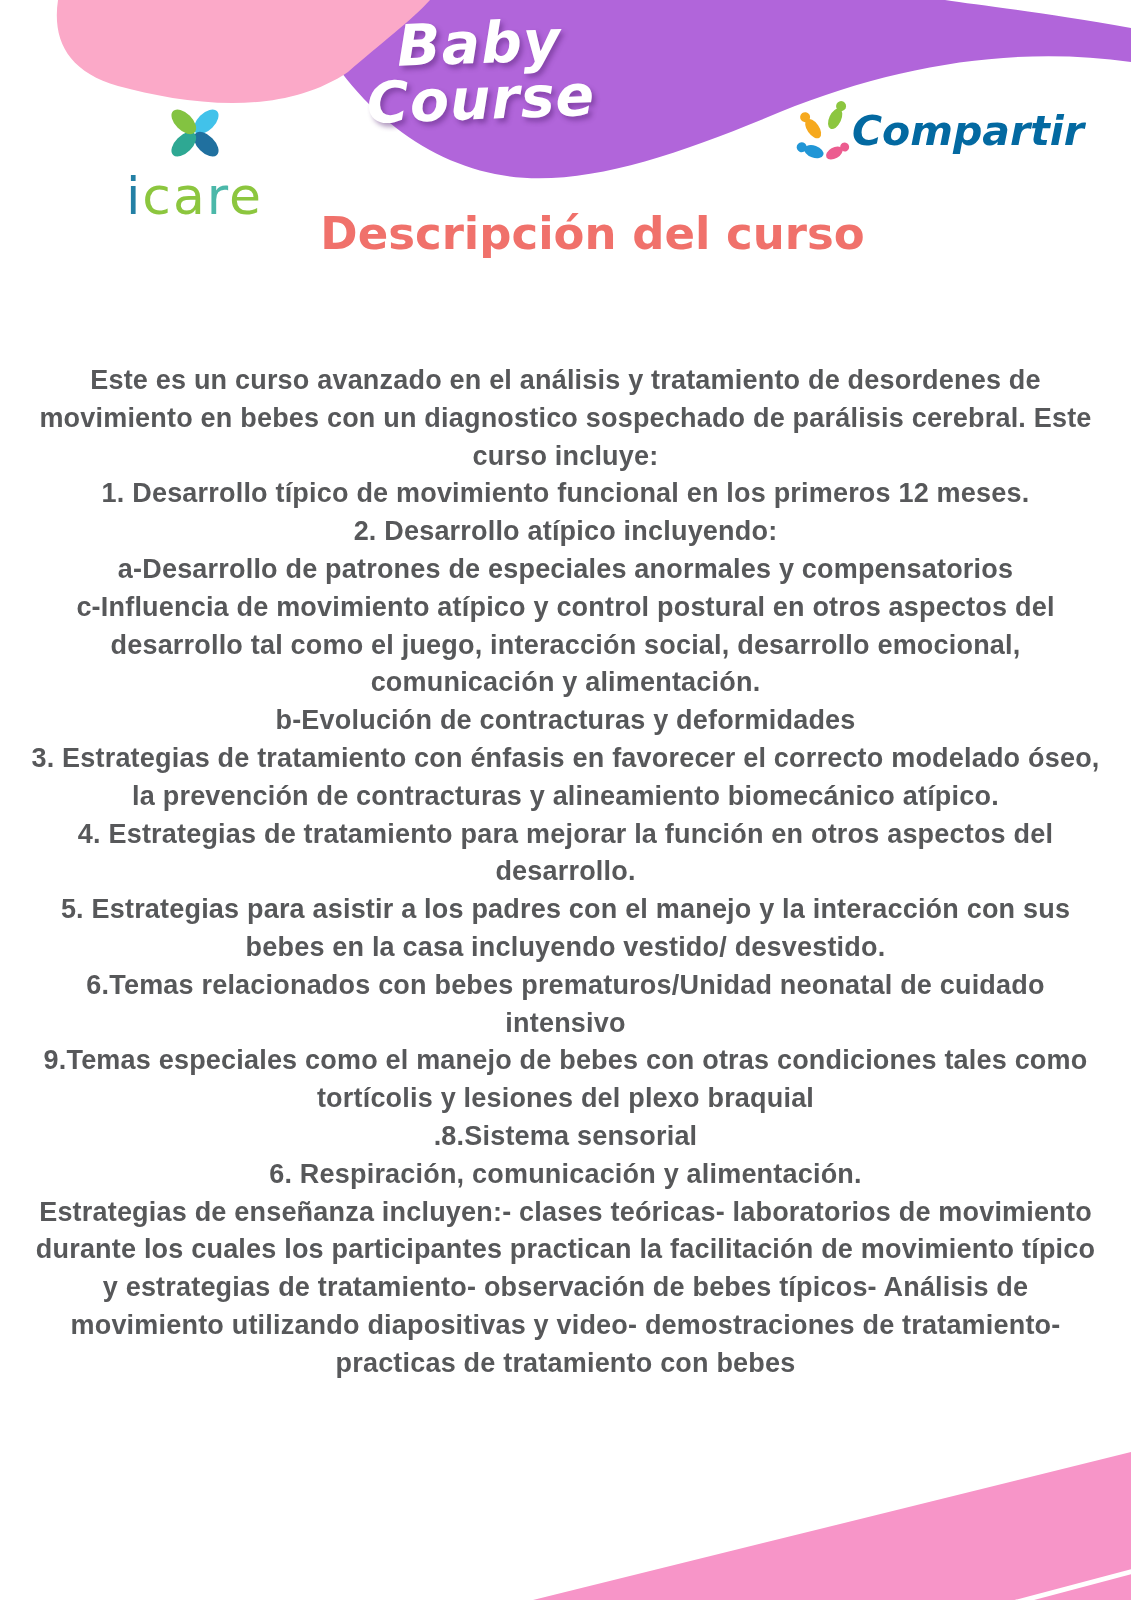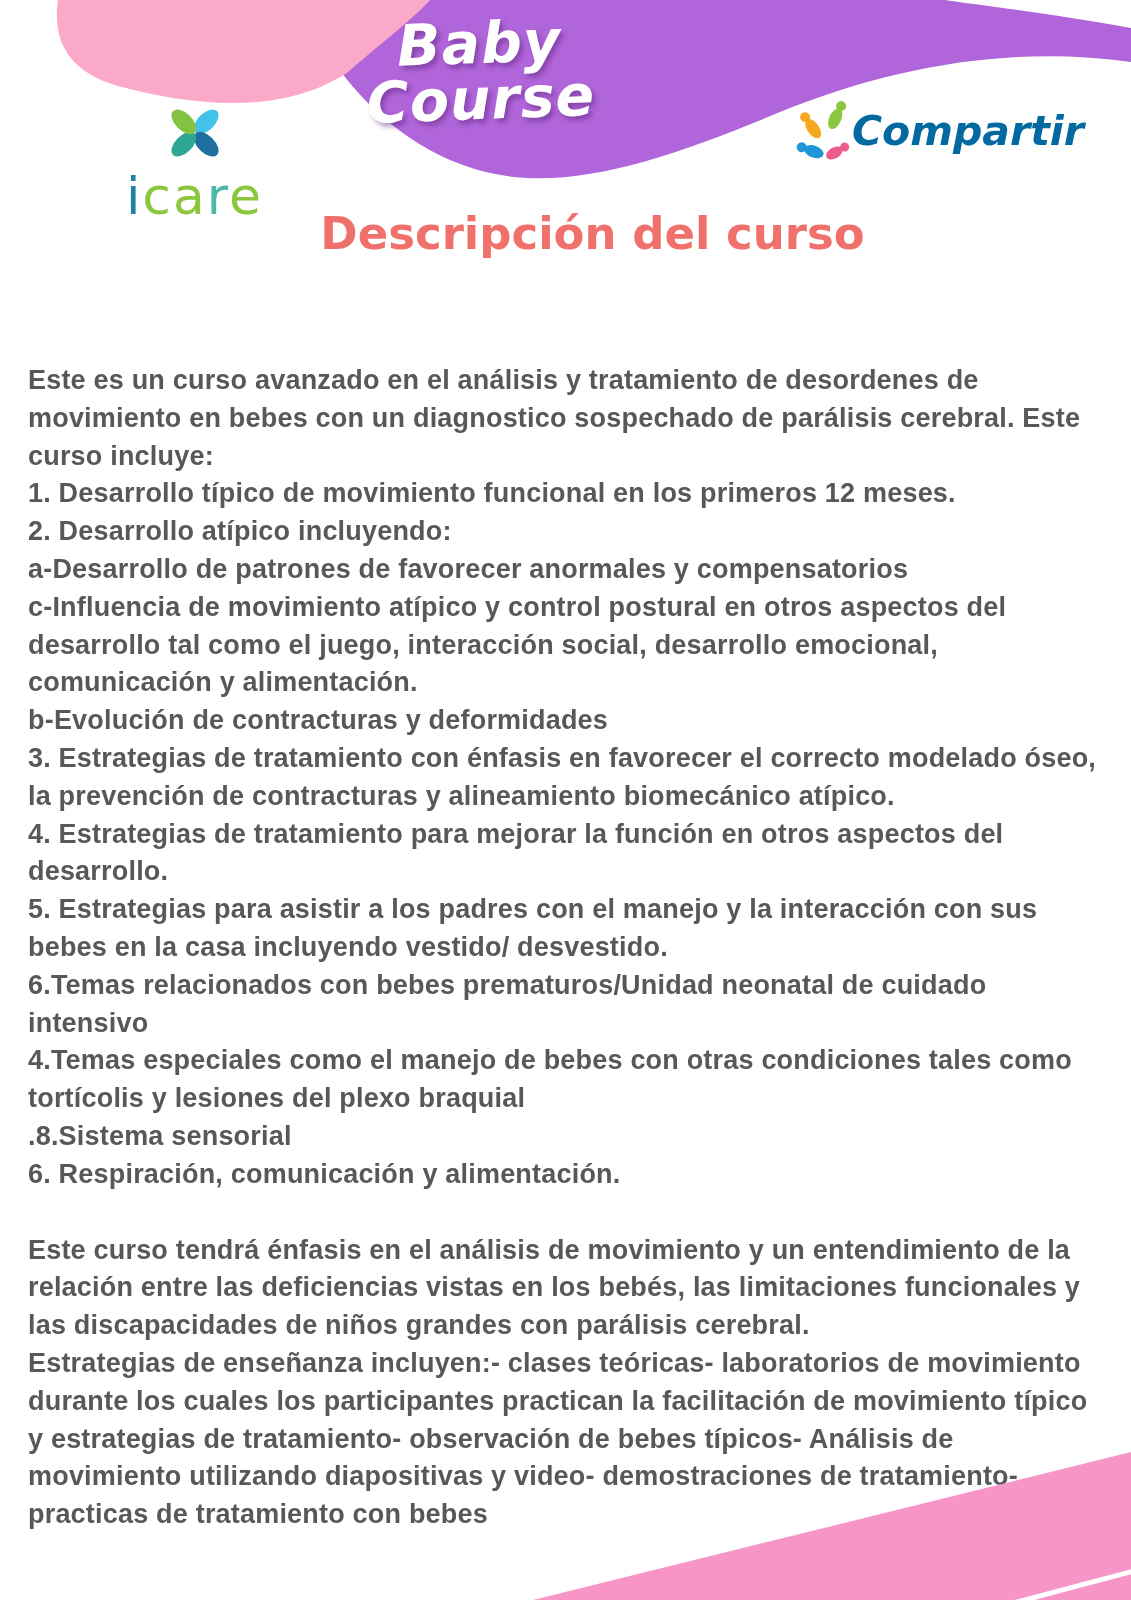--- a/index.html
+++ b/index.html
@@ -57,20 +57,21 @@
     position:absolute;top:192px;left:12px;width:100%;
     margin:15px;text-align:center;
     font-family:"DejaVu Sans", sans-serif;
     font-weight:bold;font-size:45px;
     color:#f0716b;letter-spacing:0px;
   }
 
   
   .body-text{
     position:absolute;top:362px;left:28px;width:1075px;
+    text-align:center;
     color:#57585a;
     font-size:27px;line-height:1.4;font-weight:600;
     letter-spacing:0.2px;
   }
   .body-text p{margin:0;}
   .body-text p.gap-before{margin-top:38px;}
 </style>
 </head>
 <body>
 
@@ -129,31 +130,30 @@
     </svg>
     <span class="word">Compartir</span>
   </div>
 
   <h1 class="course-title">Descripción del curso</h1>
 
   <div class="body-text">
     <p>Este es un curso avanzado en el análisis y tratamiento de desordenes de movimiento en bebes con un diagnostico sospechado de parálisis cerebral. Este curso incluye:</p>
     <p>1. Desarrollo típico de movimiento funcional en los primeros 12 meses.</p>
     <p>2. Desarrollo atípico incluyendo:</p>
-    <p>a-Desarrollo de patrones de favorecer anormales y compensatorios</p>
+    <p>a-Desarrollo de patrones de especiales anormales y compensatorios</p>
     <p>c-Influencia de movimiento atípico y control postural en otros aspectos del desarrollo tal como el juego, interacción social, desarrollo emocional, comunicación y alimentación.</p>
     <p>b-Evolución de contracturas y deformidades</p>
     <p>3. Estrategias de tratamiento con énfasis en favorecer el correcto modelado óseo, la prevención de contracturas y alineamiento biomecánico atípico.</p>
     <p>4. Estrategias de tratamiento para mejorar la función en otros aspectos del desarrollo.</p>
     <p>5. Estrategias para asistir a los padres con el manejo y la interacción con sus bebes en la casa incluyendo vestido/ desvestido.</p>
     <p>6.Temas relacionados con bebes prematuros/Unidad neonatal de cuidado intensivo</p>
-    <p>4.Temas especiales como el manejo de bebes con otras condiciones tales como tortícolis y lesiones del plexo braquial</p>
+    <p>9.Temas especiales como el manejo de bebes con otras condiciones tales como tortícolis y lesiones del plexo braquial</p>
     <p>.8.Sistema sensorial</p>
     <p>6. Respiración, comunicación y alimentación.</p>
-    <p class="gap-before">Este curso tendrá énfasis en el análisis de movimiento y un entendimiento de la relación entre las deficiencias vistas en los bebés, las limitaciones funcionales y las discapacidades de niños grandes con parálisis cerebral.</p>
     <p>Estrategias de enseñanza incluyen:- clases teóricas- laboratorios de movimiento durante los cuales los participantes practican la facilitación de movimiento típico y estrategias de tratamiento- observación de bebes típicos- Análisis de movimiento utilizando diapositivas y video- demostraciones de tratamiento- practicas de tratamiento con bebes</p>
   </div>
 
   <svg class="footer-svg" width="1131" height="175" viewBox="0 0 1131 175">
     <path d="M 533,175 L 1131,27 L 1131,175 Z" fill="#f795c8"></path>
     <line x1="998" y1="182" x2="1145" y2="143" stroke="#ffffff" stroke-width="5"></line>
   </svg>
 
 </div>
 

